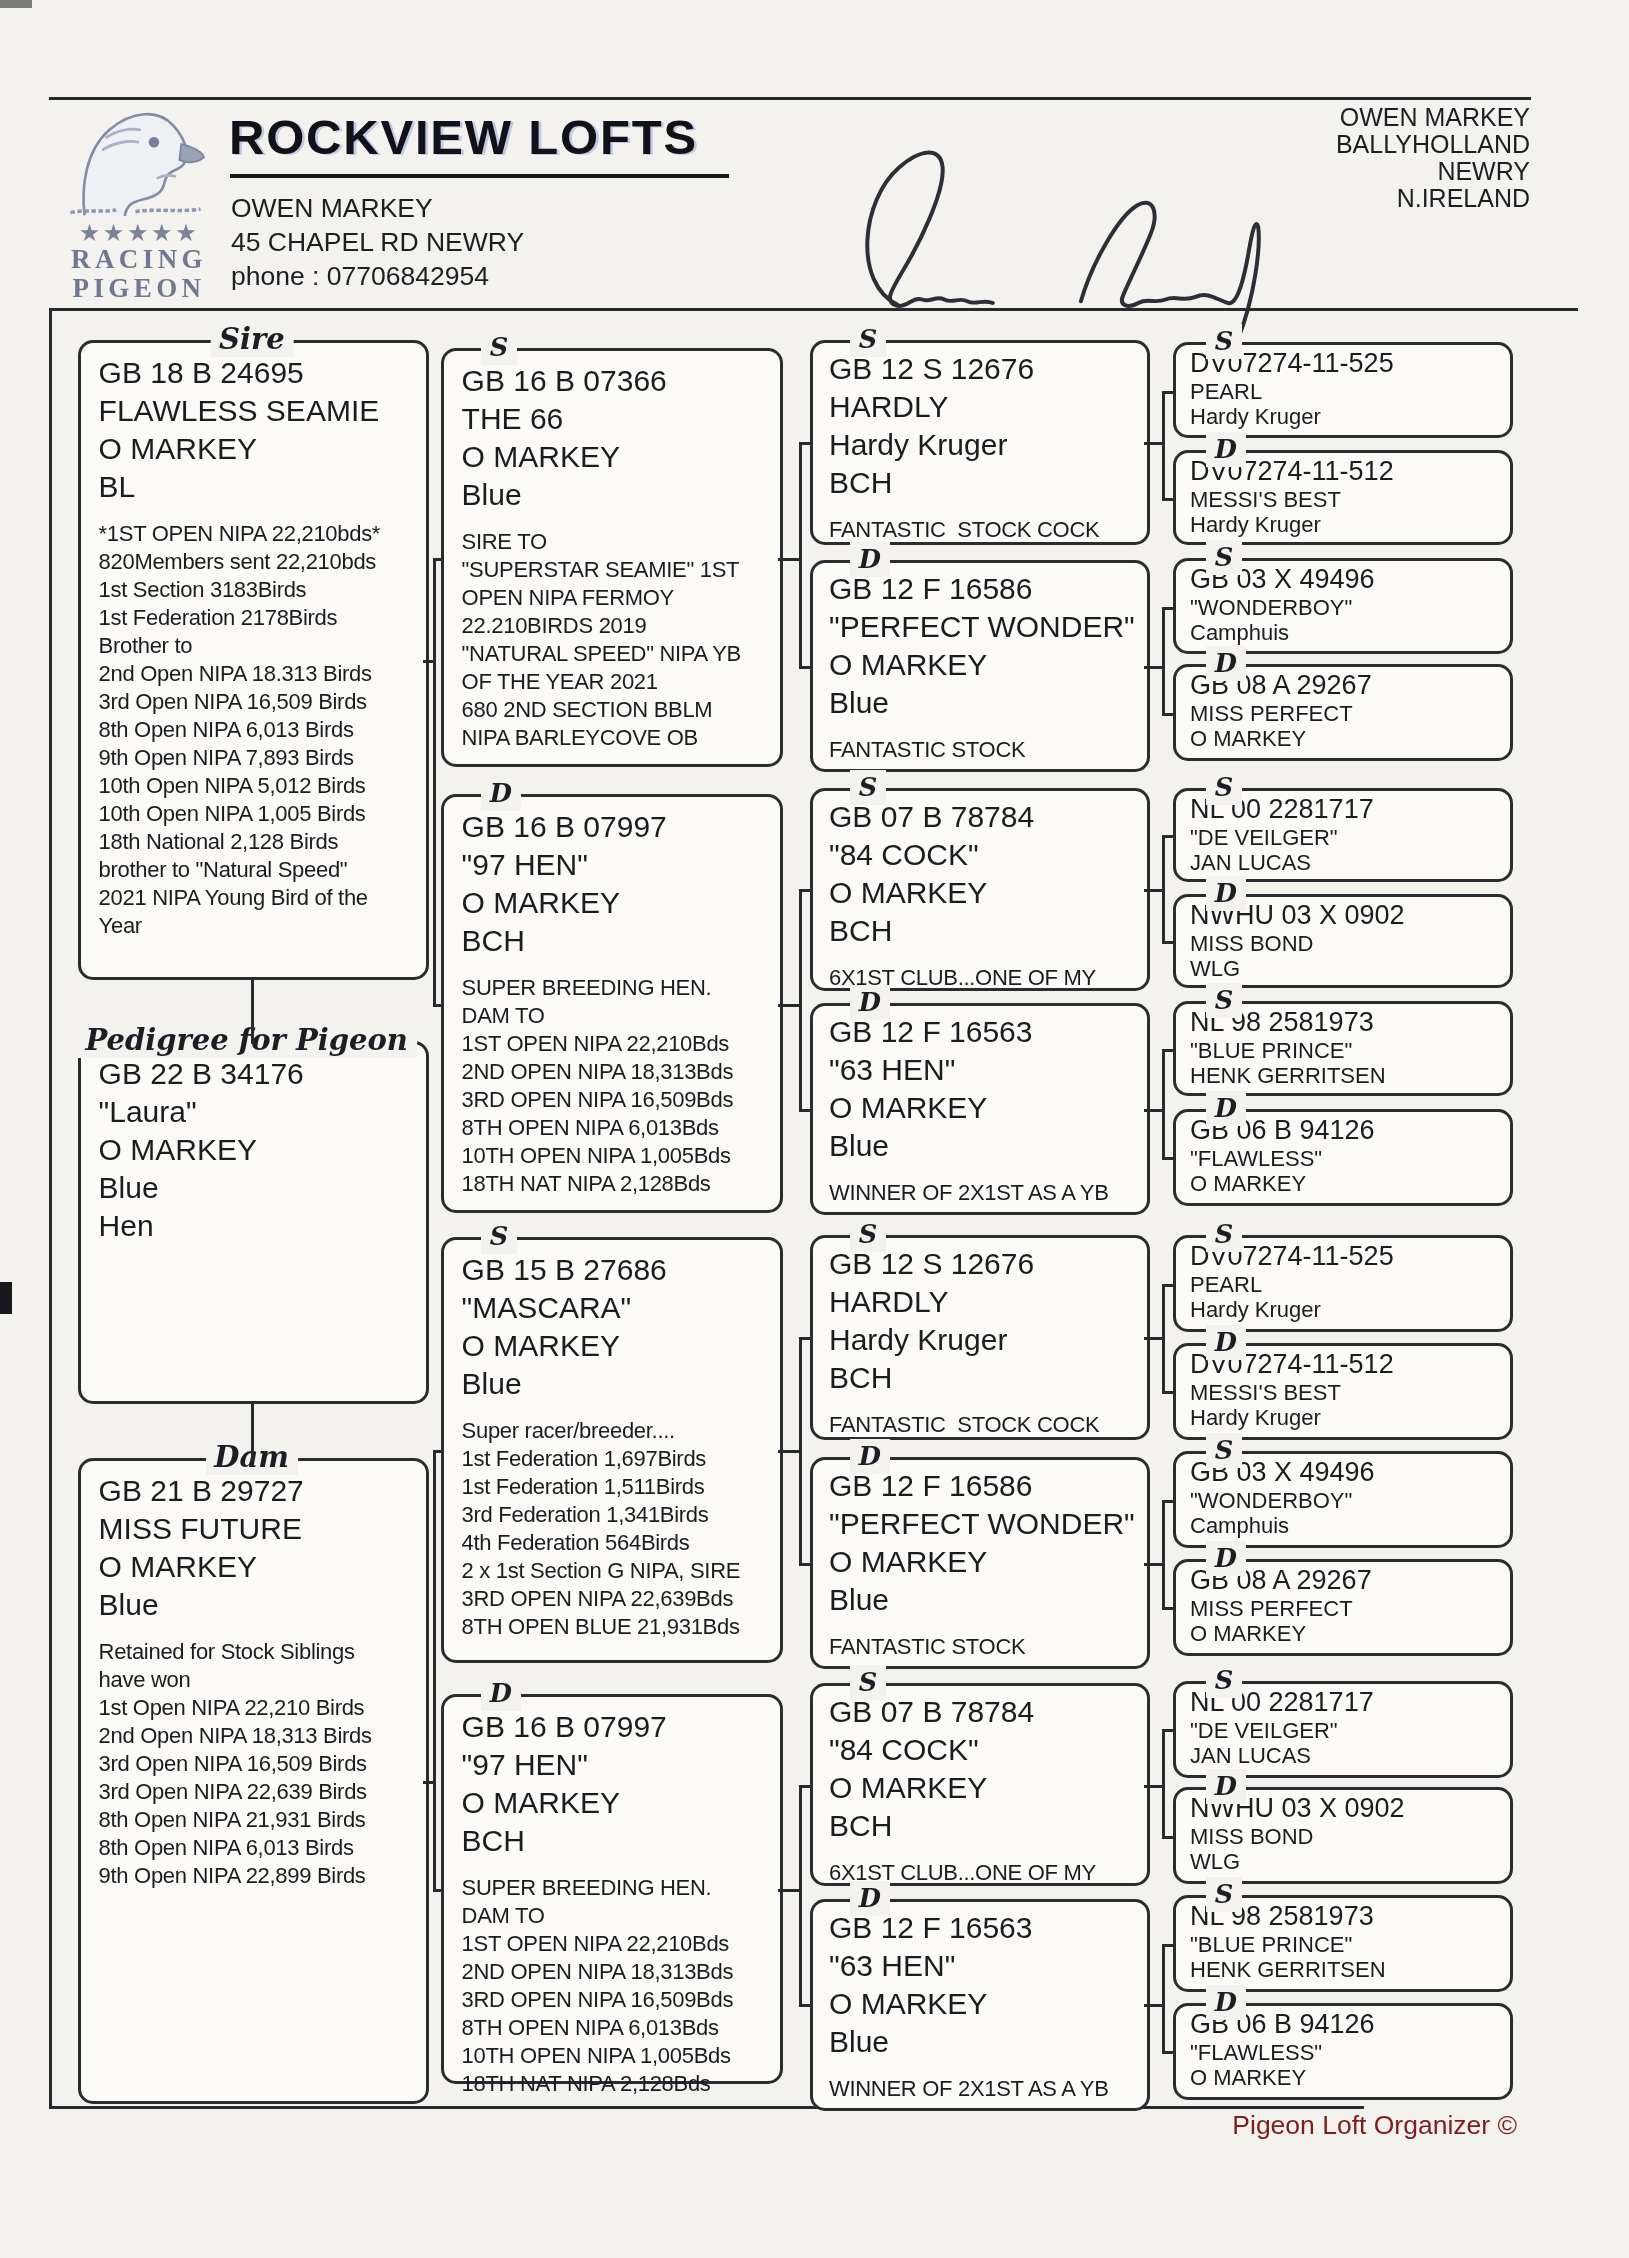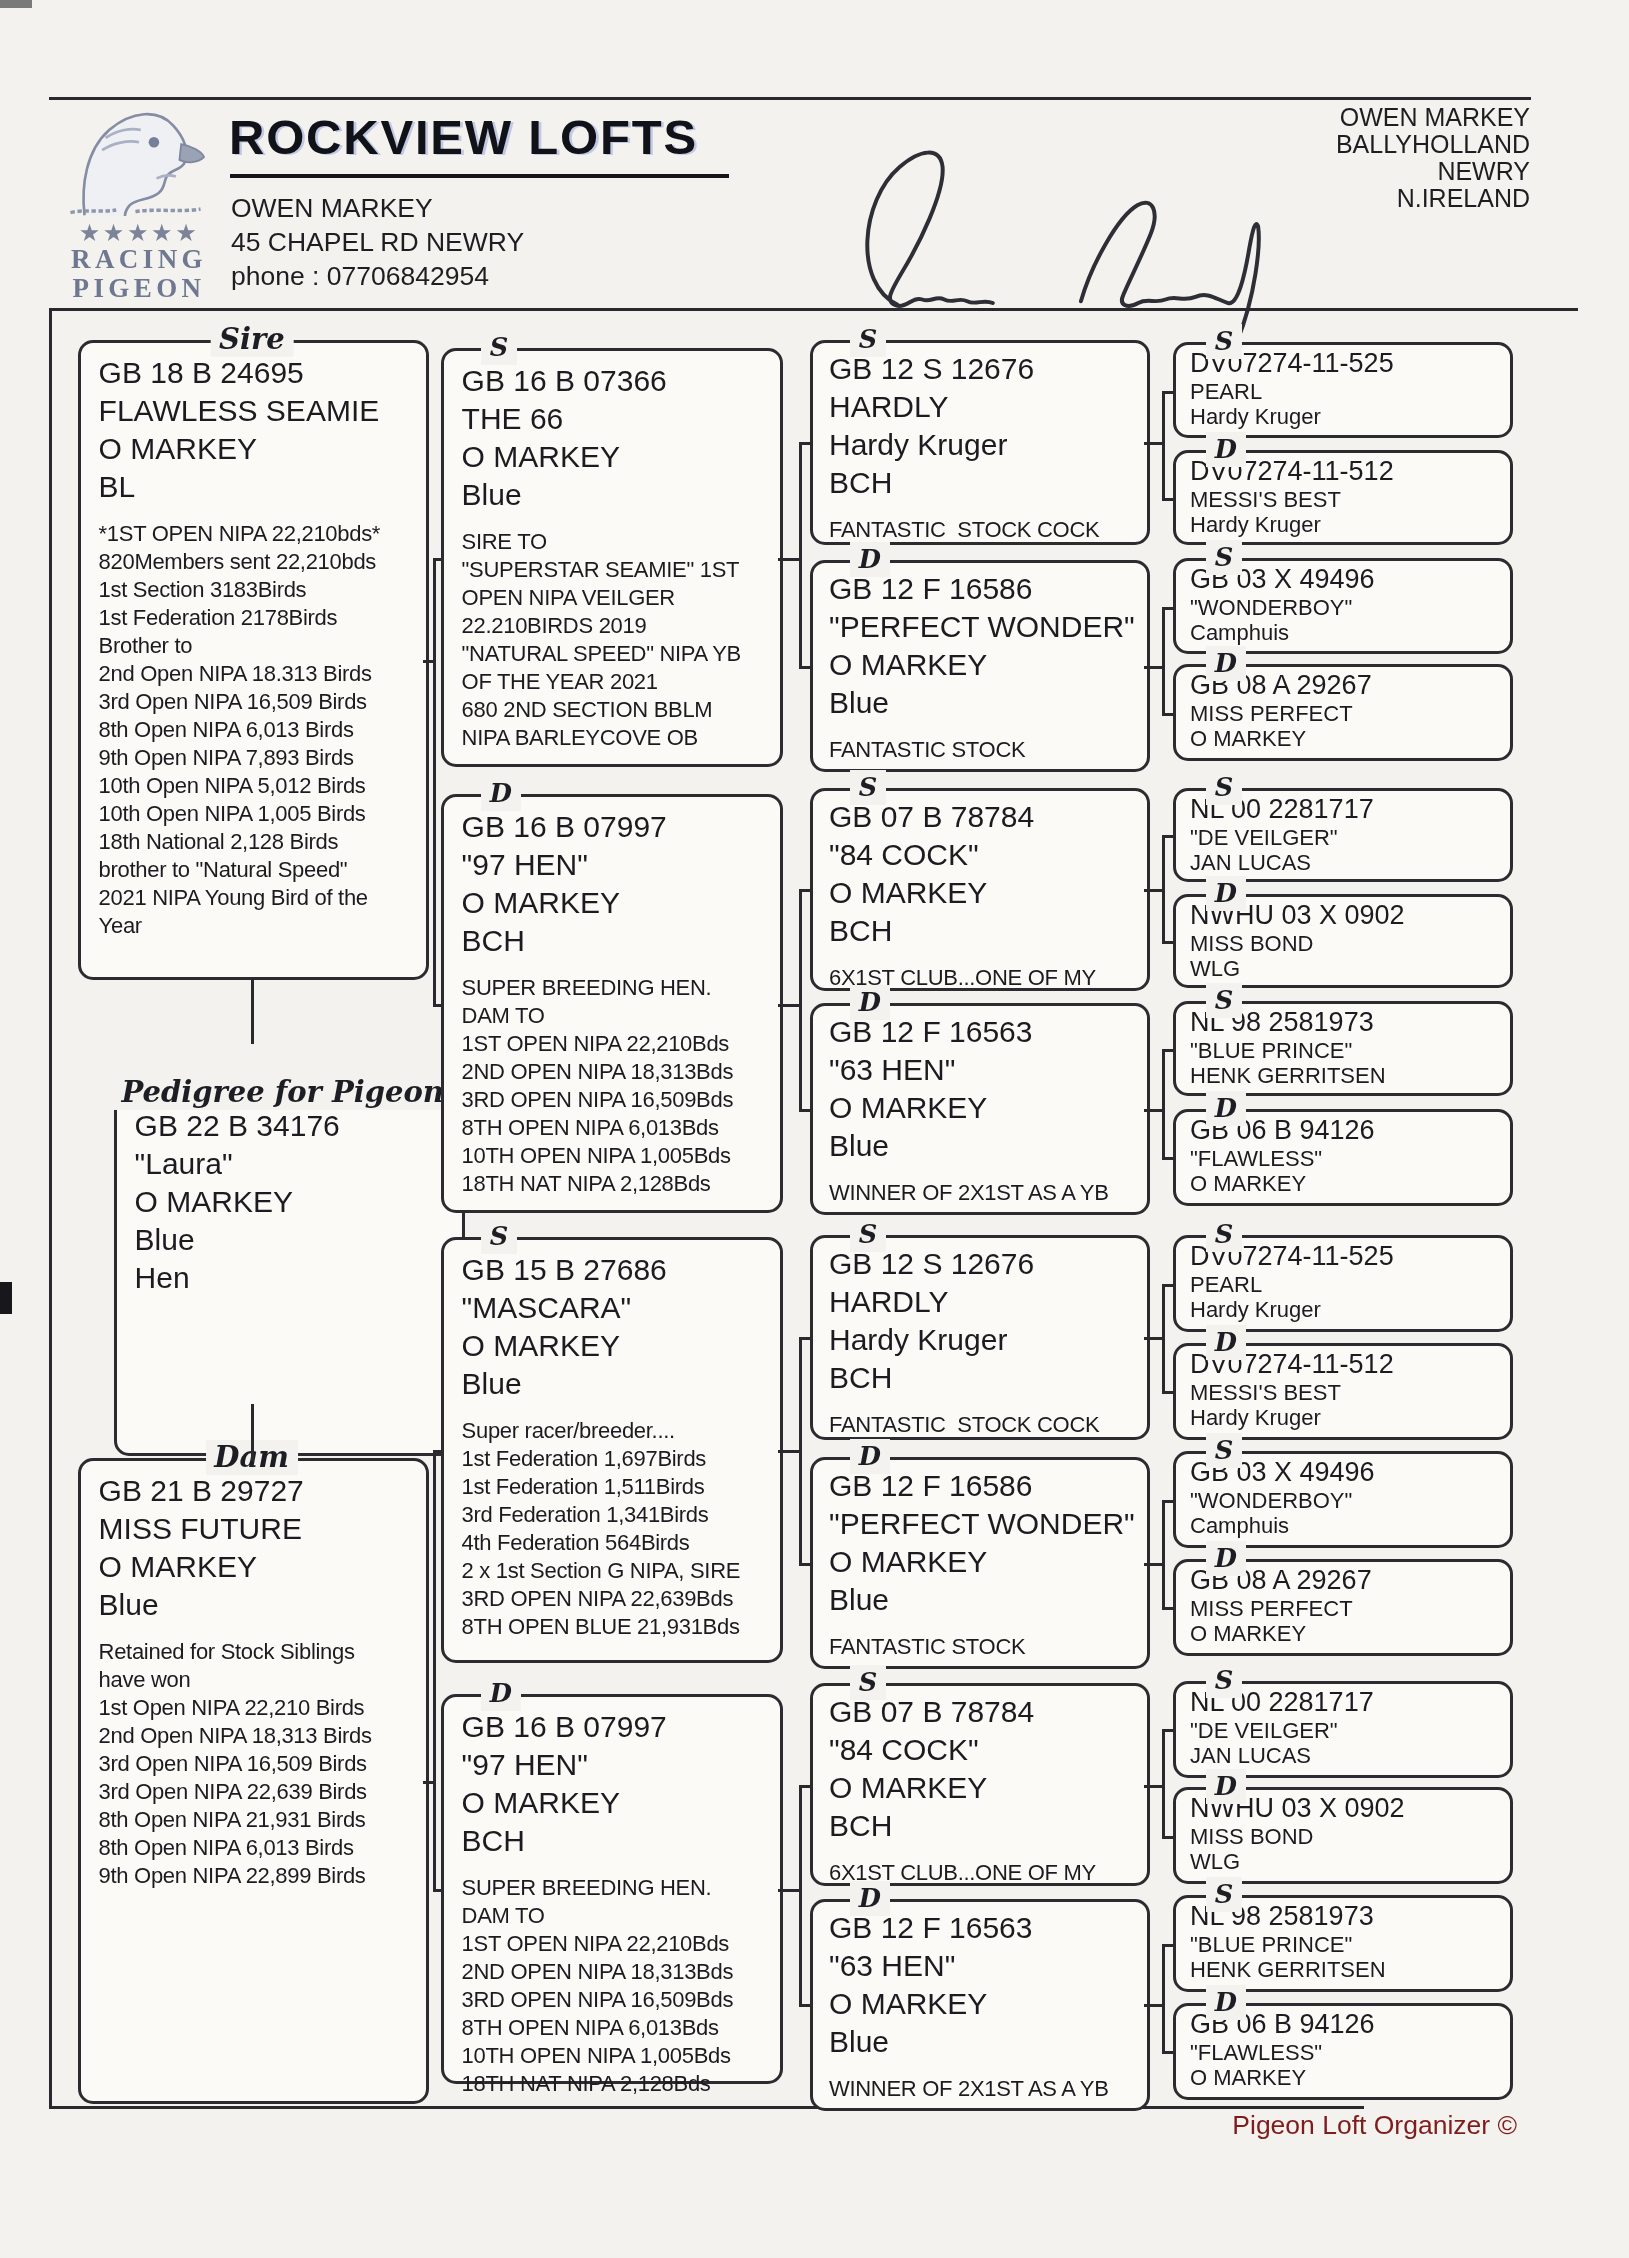--- a/index.html
+++ b/index.html
@@ -106,21 +106,21 @@
           <div class="bdetail">8th Open NIPA 6,013 Birds</div>
           <div class="bdetail">9th Open NIPA 7,893 Birds</div>
           <div class="bdetail">10th Open NIPA 5,012 Birds</div>
           <div class="bdetail">10th Open NIPA 1,005 Birds</div>
           <div class="bdetail">18th National 2,128 Birds</div>
           <div class="bdetail">brother to "Natural Speed"</div>
           <div class="bdetail">2021 NIPA Young Bird of the</div>
           <div class="bdetail">Year</div>
         </div>
       </div>
-      <div class="pbox" style="left: 78px; top: 1093px; width: 351px; height: 363px; margin-left: 36px;">
+      <div class="pbox" style="left: 78px; top: 1041px; width: 351px; height: 363px;">
         <div class="plabel plabel-g1">Pedigree for Pigeon</div>
         <div class="binner">
           <div class="bmain">GB 22 B 34176</div>
           <div class="bmain">"Laura"</div>
           <div class="bmain">O MARKEY</div>
           <div class="bmain">Blue</div>
           <div class="bmain">Hen</div>
         </div>
       </div>
       <div class="pbox" style="left: 78px; top: 1458px; width: 351px; height: 646px;">
@@ -143,21 +143,21 @@
       </div>
       <div class="pbox" style="left: 441px; top: 348px; width: 342px; height: 419px;">
         <div class="plabel plabel-sd" style="left: 37px;">S</div>
         <div class="binner">
           <div class="bmain">GB 16 B 07366</div>
           <div class="bmain">THE 66</div>
           <div class="bmain">O MARKEY</div>
           <div class="bmain">Blue</div>
           <div class="bdetail bdetail-first">SIRE TO</div>
           <div class="bdetail">"SUPERSTAR SEAMIE" 1ST</div>
-          <div class="bdetail">OPEN NIPA VEILGER</div>
+          <div class="bdetail">OPEN NIPA FERMOY</div>
           <div class="bdetail">22.210BIRDS 2019</div>
           <div class="bdetail">"NATURAL SPEED" NIPA YB</div>
           <div class="bdetail">OF THE YEAR 2021</div>
           <div class="bdetail">680 2ND SECTION BBLM</div>
           <div class="bdetail">NIPA BARLEYCOVE OB</div>
         </div>
       </div>
       <div class="pbox" style="left: 441px; top: 794px; width: 342px; height: 419px;">
         <div class="plabel plabel-sd" style="left: 37px;">D</div>
         <div class="binner">

